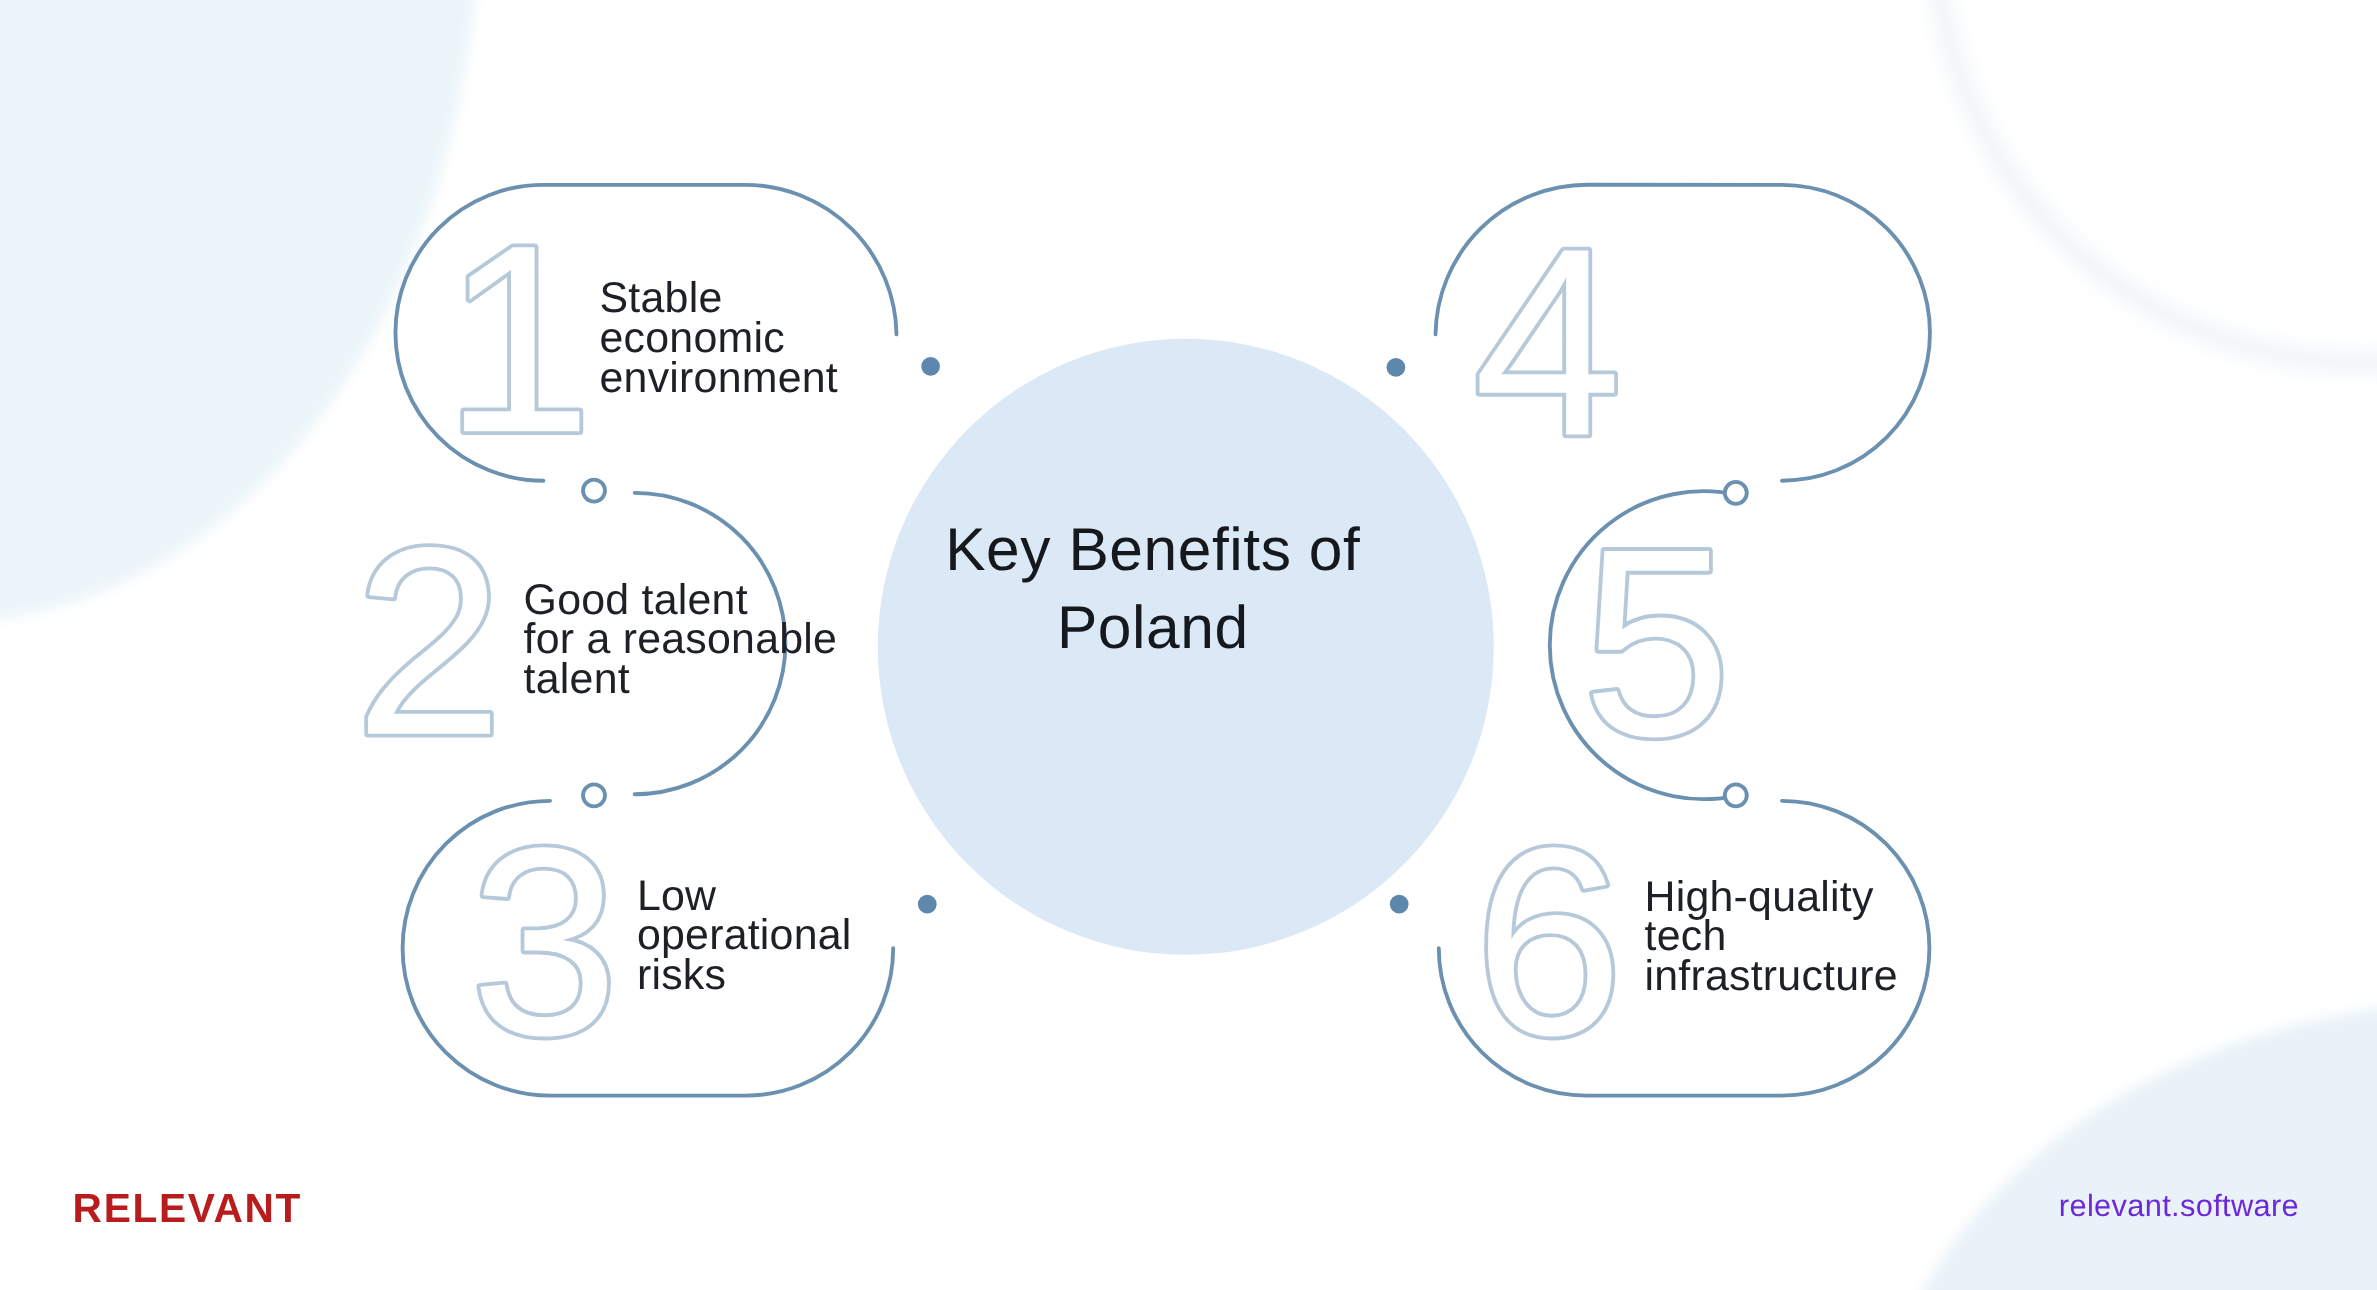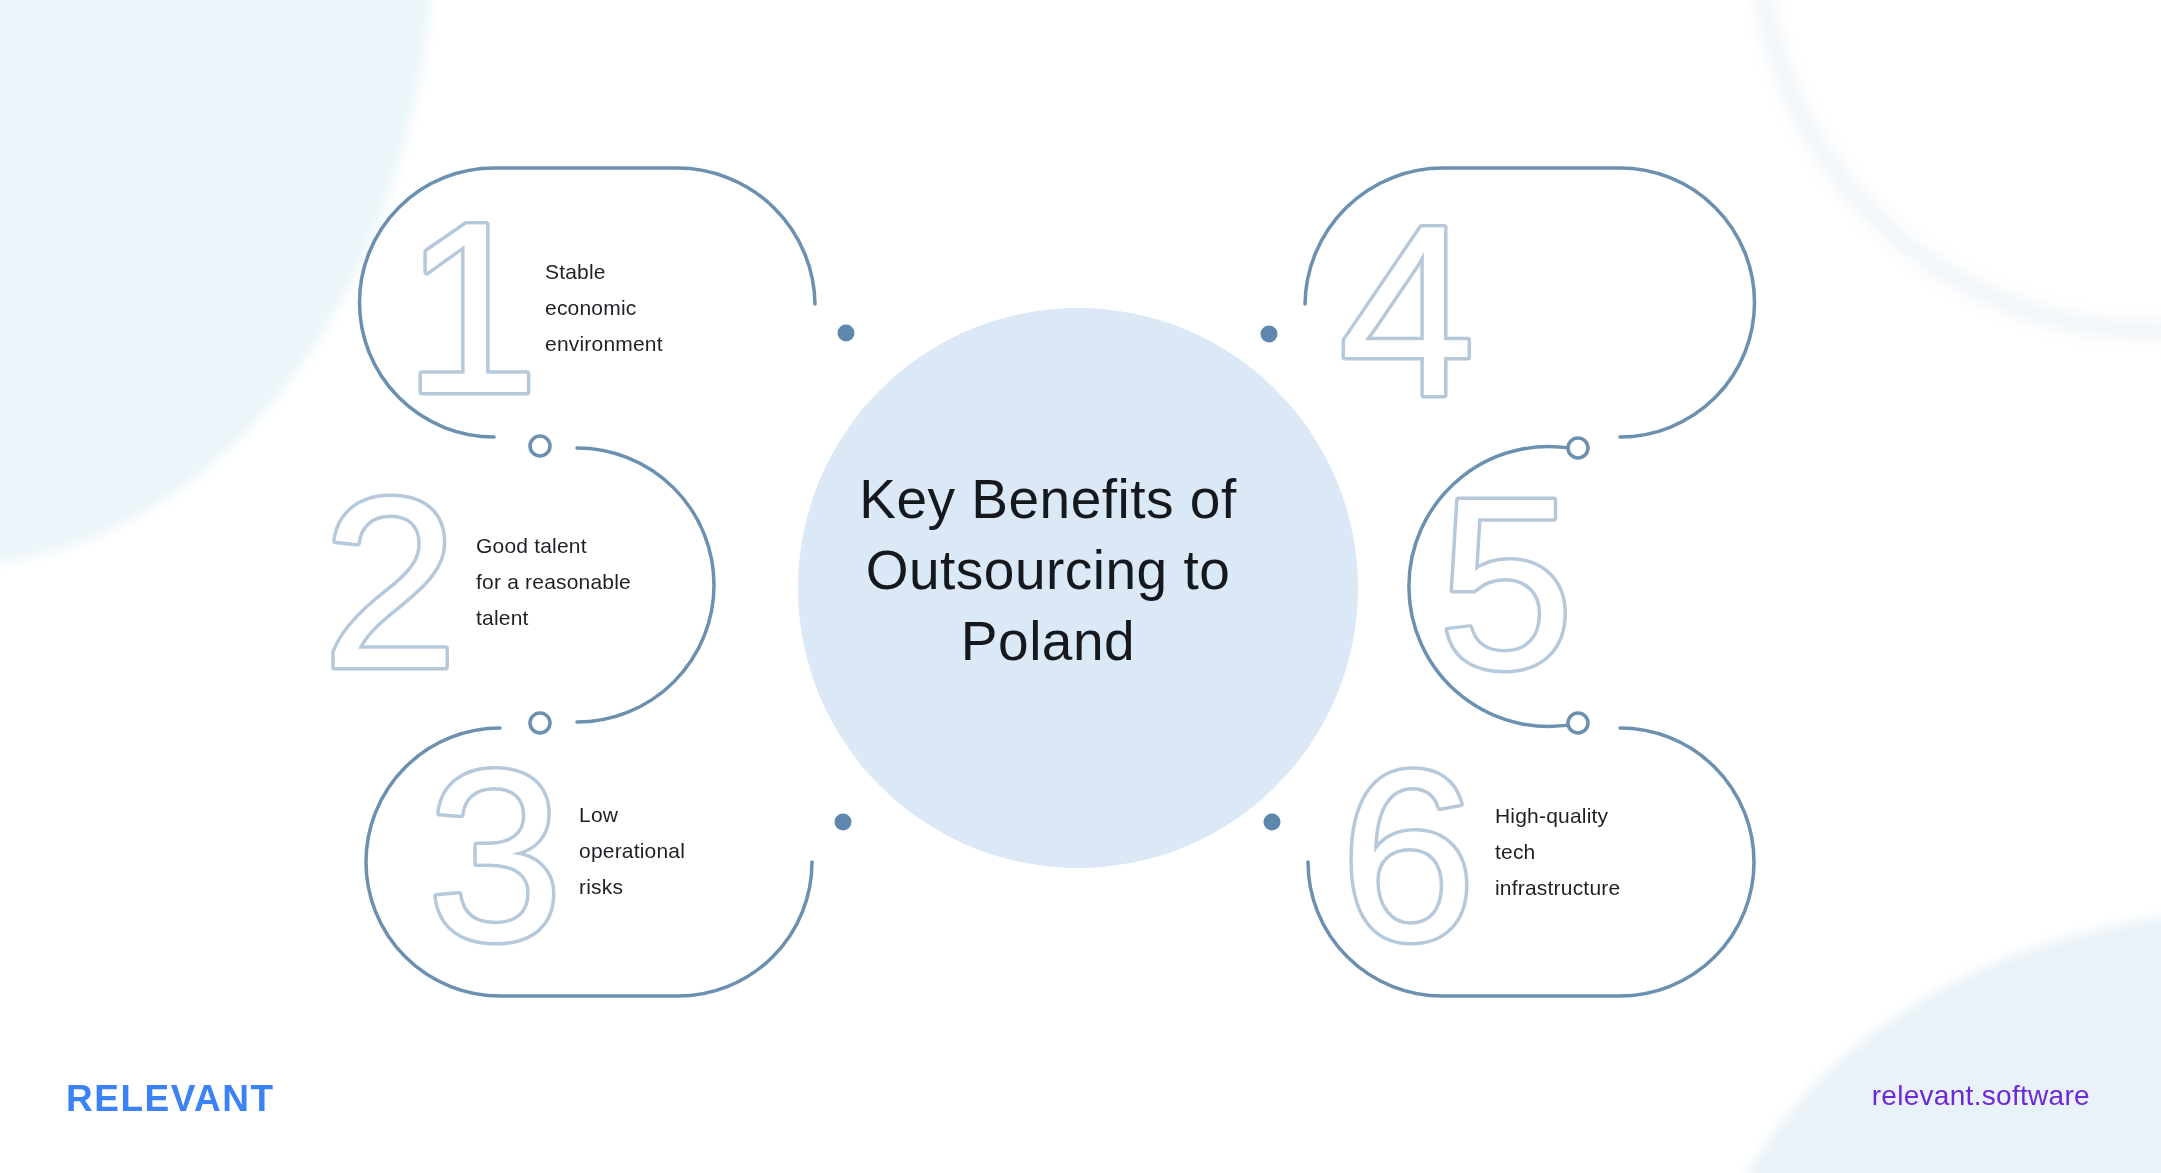--- a/index.html
+++ b/index.html
@@ -7,33 +7,33 @@
        font-family:"Liberation Sans", sans-serif;}
   .stage{position:relative;width:2161px;height:1173px;background:#ffffff;overflow:hidden;}
   .art{position:absolute;left:0;top:0;width:2161px;height:1173px;display:block;}
 
   .center-title{
     position:absolute;left:748px;top:464px;width:600px;
     text-align:center;font-size:55px;line-height:71px;
     color:#15181d;letter-spacing:0.5px;font-weight:400;
   }
   .item-text{
-    position:absolute;font-size:21px;line-height:36px;
+    position:absolute;font-size:39px;line-height:36px;
     color:#1d2025;letter-spacing:0.2px;font-weight:400;
   }
   .it1{left:545px;top:254px;}
   .it2{left:476px;top:528px;}
   .it3{left:579px;top:797px;}
   .it4{left:1495px;top:269px;}
   .it5{left:1592px;top:528px;}
   .it6{left:1495px;top:798px;}
 
   .logo{
     position:absolute;left:66px;top:1078px;
-    font-size:37px;font-weight:700;letter-spacing:1.5px;color:#3b82f6;
+    font-size:37px;font-weight:700;letter-spacing:1.5px;color:#b91c1c;
   }
   .website{
     position:absolute;right:71px;top:1080px;
     font-size:28px;font-weight:400;color:#6d28d9;letter-spacing:0.3px;
   }
 
   .shape-stroke{fill:none;stroke:#6b90b0;stroke-width:3.5;stroke-linecap:round;}
   .ring{fill:#ffffff;stroke:#6b90b0;stroke-width:3.5;}
   .dot{fill:#5d87ac;stroke:none;}
   .numeral{
@@ -85,21 +85,20 @@
     <text class="numeral" x="471" y="392" text-anchor="middle">1</text>
     <text class="numeral" x="390" y="667" text-anchor="middle">2</text>
     <text class="numeral" x="495" y="940" text-anchor="middle">3</text>
     <text class="numeral" x="1407" y="395" text-anchor="middle">4</text>
     <text class="numeral" x="1506" y="668" text-anchor="middle">5</text>
     <text class="numeral" x="1408" y="940" text-anchor="middle">6</text>
   </svg>
 
   <div class="center-title">
     <div>Key Benefits of</div>
-    <div>Outsourcing to</div>
     <div>Poland</div>
   </div>
 
   <div class="item-text it1">
     <div>Stable</div>
     <div>economic</div>
     <div>environment</div>
   </div>
   <div class="item-text it2">
     <div>Good talent</div>

